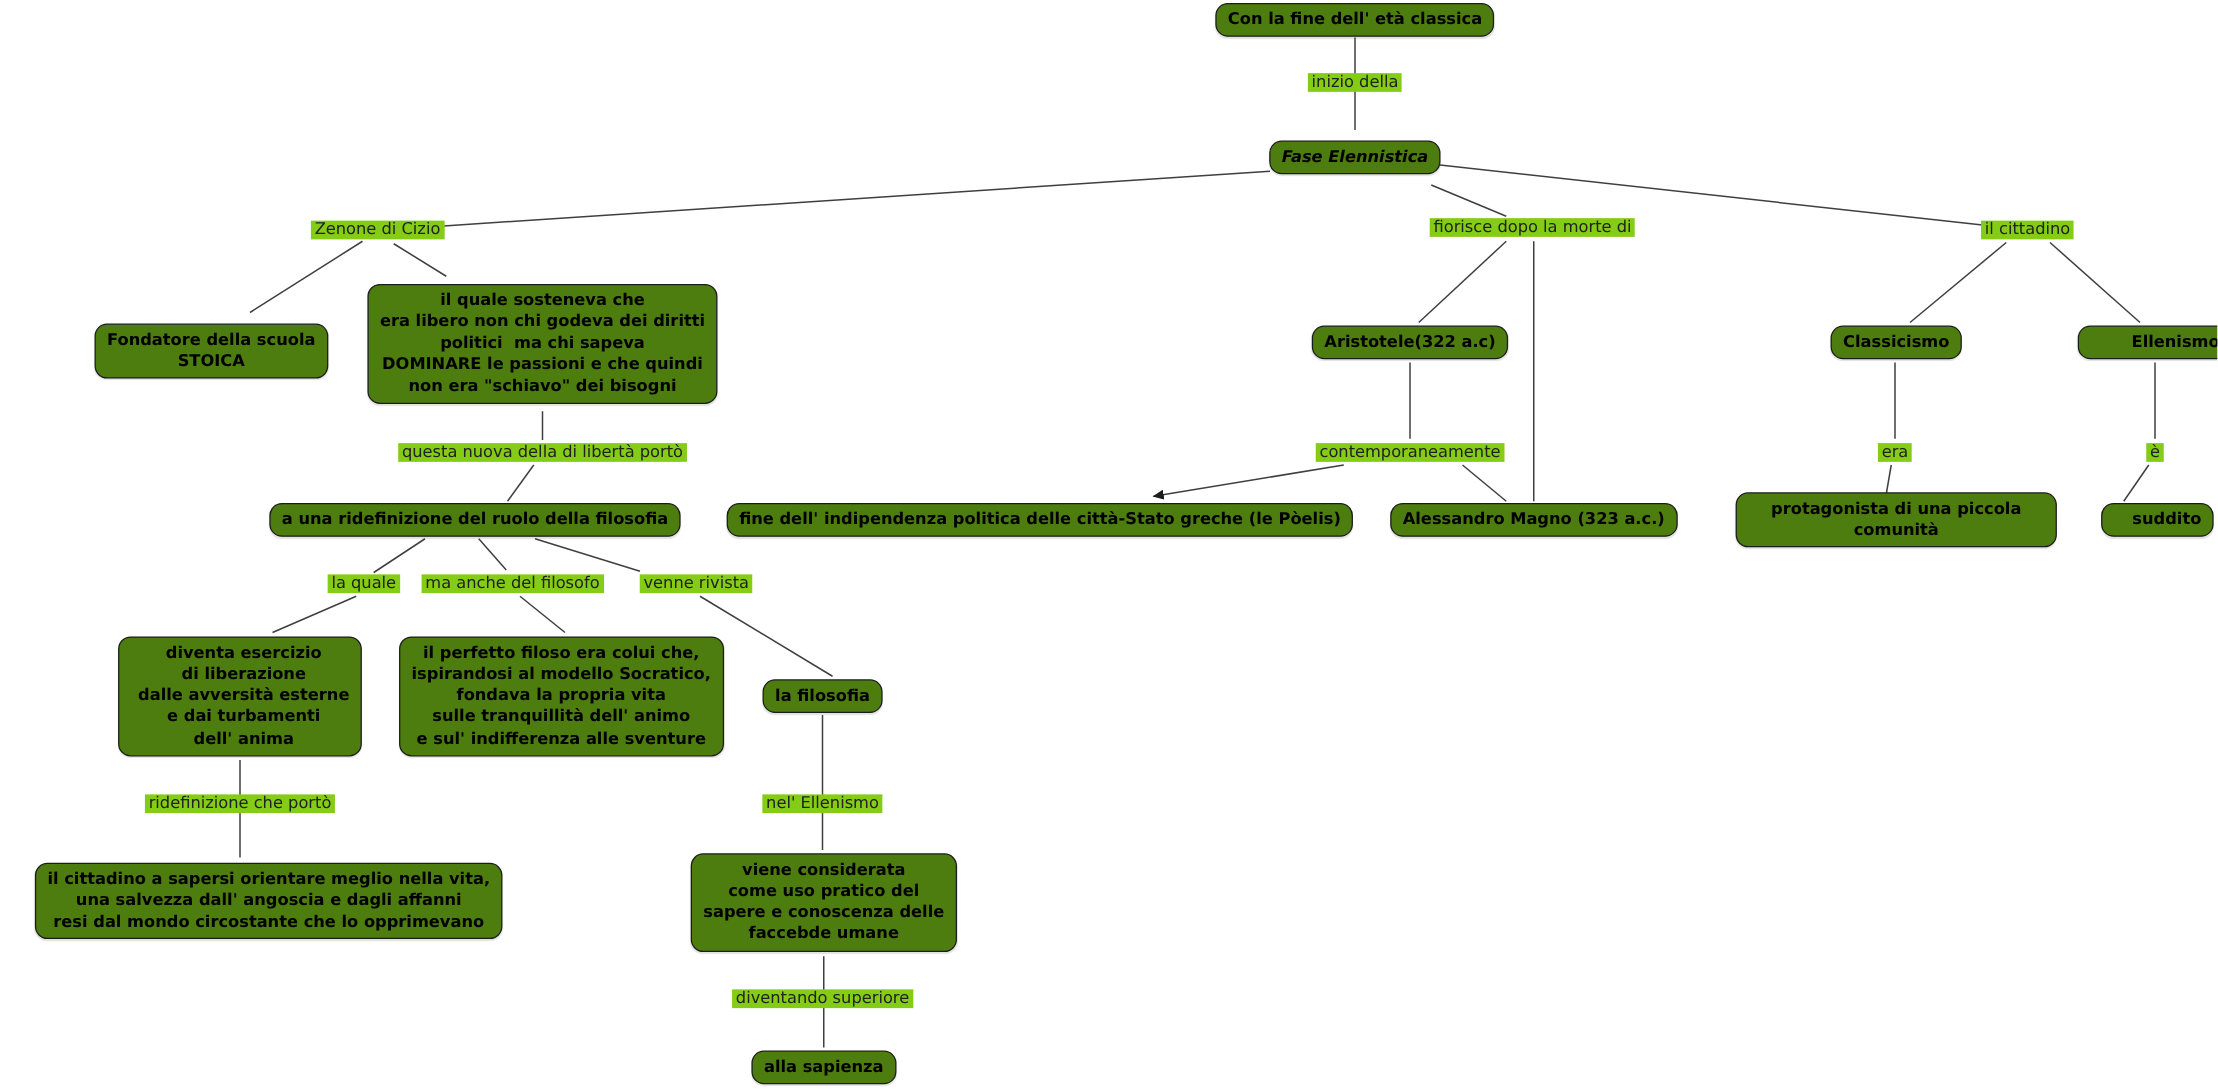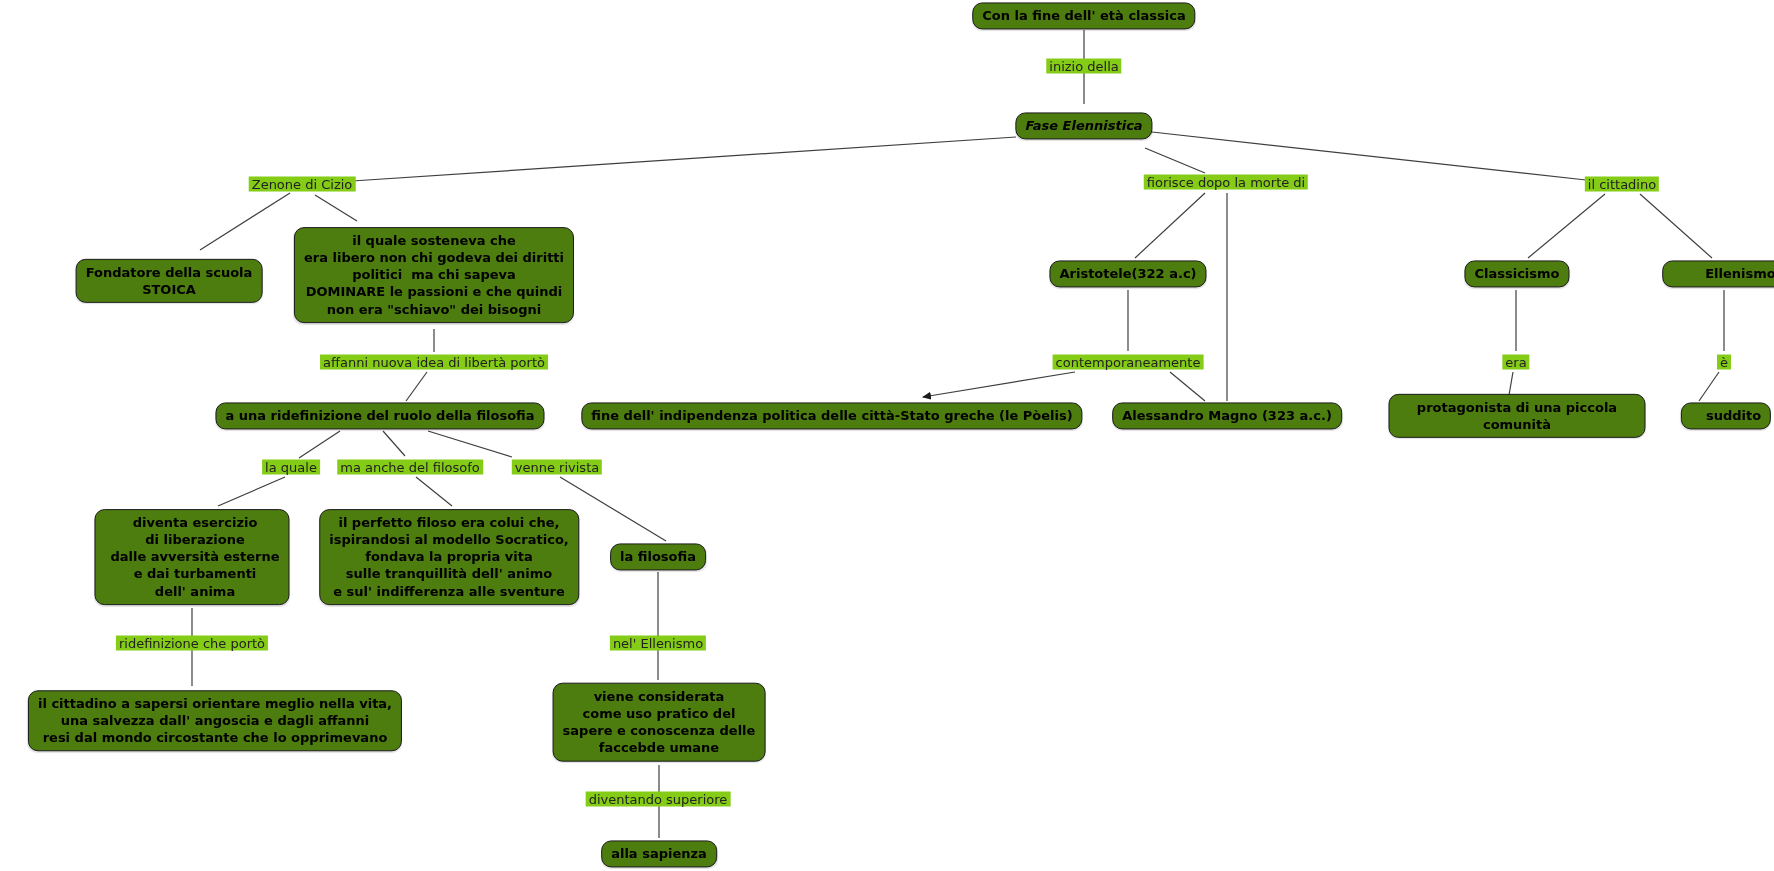--- a/index.html
+++ b/index.html
@@ -77,21 +77,21 @@
         <line x1="192" y1="608" x2="192" y2="686" stroke="#3f3f3f" stroke-width="1.2"></line>
         <line x1="658" y1="572" x2="658" y2="680" stroke="#3f3f3f" stroke-width="1.2"></line>
         <line x1="659" y1="765" x2="659" y2="838" stroke="#3f3f3f" stroke-width="1.2"></line>
       </g>
   </svg>
   <div id="labels-layer">
       <span class="edge-label" style="left: 1084px; top: 66px;">inizio della</span>
       <span class="edge-label" style="left: 302px; top: 184px;">Zenone di Cizio</span>
       <span class="edge-label" style="left: 1226px; top: 182px;">fiorisce dopo la morte di</span>
       <span class="edge-label" style="left: 1622px; top: 184px;">il cittadino</span>
-      <span class="edge-label" style="left: 434px; top: 362px;">affanni nuova idea di libertà portò</span>
+      <span class="edge-label" style="left: 434px; top: 362px;">questa nuova della di libertà portò</span>
       <span class="edge-label" style="left: 1128px; top: 362px;">contemporaneamente</span>
       <span class="edge-label" style="left: 1516px; top: 362px;">era</span>
       <span class="edge-label" style="left: 1724px; top: 362px;">è</span>
       <span class="edge-label" style="left: 291px; top: 467px;">la quale</span>
       <span class="edge-label" style="left: 410px; top: 467px;">ma anche del filosofo</span>
       <span class="edge-label" style="left: 532px; top: 467px; margin-left: 25px;">venne rivista</span>
       <span class="edge-label" style="left: 192px; top: 643px;">ridefinizione che portò</span>
       <span class="edge-label" style="left: 658px; top: 643px;">nel' Ellenismo</span>
       <span class="edge-label" style="left: 658px; top: 799px;">diventando superiore</span>
     </div>

